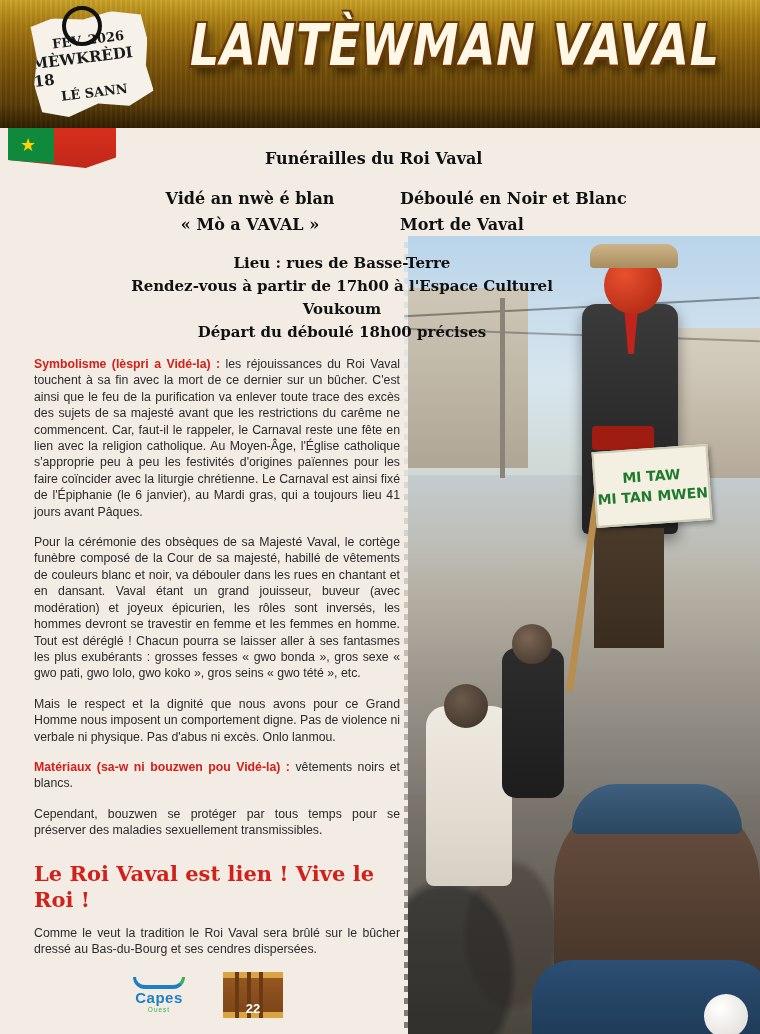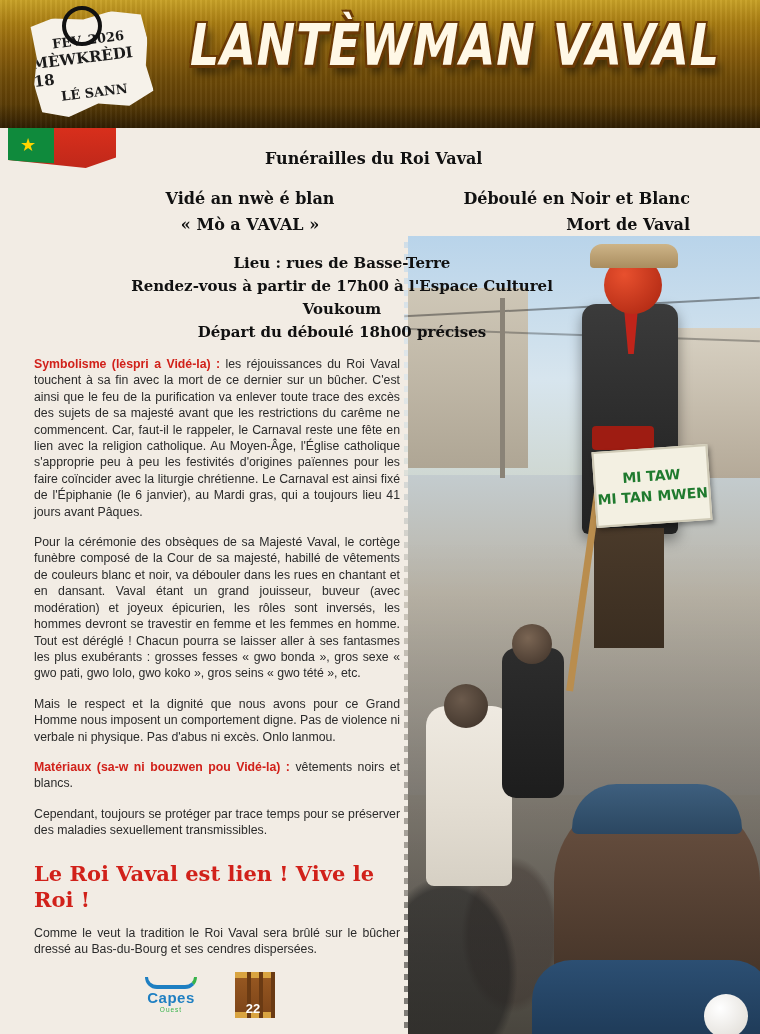--- a/index.html
+++ b/index.html
@@ -177,21 +177,21 @@
     font-family: "DejaVu Serif", serif;
     font-weight: 700; font-size: 16px; color: #111;
   }
 
   .headline-left {
     position: absolute; left: 110px; top: 186px; width: 280px;
     text-align: center; z-index: 5;
   }
   .headline-right {
     position: absolute; left: 400px; top: 186px; width: 290px;
-    text-align: right; z-index: 5;
+    text-align: left; z-index: 5;
   }
   .headline-left div, .headline-right div {
     font-family: "DejaVu Serif", serif;
     font-weight: 700; font-size: 16px; color: #111; line-height: 26px;
   }
 
   .logistics {
     position: absolute; left: 92px; top: 252px; width: 500px;
     text-align: center; z-index: 5;
   }
@@ -228,21 +228,21 @@
   .logo-capes .swoosh {
     width: 52px; height: 12px;
     border-radius: 0 0 26px 26px;
     border-bottom: 4px solid #1e7fc2;
     border-left: 3px solid #1e7fc2;
     border-right: 3px solid #37b34a;
   }
   .logo-capes .name { font-size: 15px; font-weight: 700; color: #1e7fc2; letter-spacing:.5px; }
   .logo-capes .sub { font-size: 6.5px; color: #37b34a; letter-spacing: 1px; }
   .logo-drum {
-    width: 36px; height: 46px; position: relative;
+    width: 60px; height: 46px; position: relative;
     background: linear-gradient(180deg,#9a5a22,#7a4318);
     border-radius: 4px;
   }
   .logo-drum .stave { position:absolute; top:0; bottom:0; width:4px; background:#6a3a13; }
   .logo-drum .hoop { position:absolute; left:0; right:0; height:6px; background:#d9a441; }
   .logo-drum .num { position:absolute; left:0; right:0; bottom:2px; text-align:center;
                     color:#fff; font-weight:700; font-size:13px; }
 
   .edge-tear {
     position: absolute; left: 398px; top: 236px; width: 10px; height: 798px;
@@ -325,21 +325,21 @@
 
   <div class="body-col">
     <p>
       <span class="lead">Symbolisme (lèspri a Vidé-la) :</span><span>  les réjouissances du Roi Vaval touchent à sa fin avec la mort de ce dernier sur un bûcher. C'est ainsi que le feu de la purification va enlever toute trace des excès des sujets de sa majesté avant que les restrictions du carême ne commencent. Car, faut-il le rappeler, le Carnaval reste une fête en lien avec la religion catholique. Au Moyen-Âge, l'Église catholique s'approprie peu à peu les festivités d'origines païennes pour les faire coïncider avec la liturgie chrétienne. Le Carnaval est ainsi fixé de l'Épiphanie (le 6 janvier), au Mardi gras, qui a toujours lieu 41 jours avant Pâques.</span>
     </p>
     <p>Pour la cérémonie des obsèques de sa Majesté Vaval, le cortège funèbre composé de la Cour de sa majesté, habillé de vêtements de couleurs blanc et noir, va débouler dans les rues en chantant et en dansant. Vaval étant un grand jouisseur, buveur (avec modération) et joyeux épicurien, les rôles sont inversés, les hommes devront se travestir en femme et les femmes en homme. Tout est déréglé ! Chacun pourra se laisser aller à ses fantasmes les plus exubérants : grosses fesses « gwo bonda », gros sexe « gwo pati, gwo lolo, gwo koko », gros seins « gwo tété », etc.</p>
     <p>Mais le respect et la dignité que nous avons pour ce Grand Homme nous imposent un comportement digne. Pas de violence ni verbale ni physique. Pas d'abus ni excès. Onlo lanmou.</p>
     <p>
       <span class="lead">Matériaux (sa-w ni bouzwen pou Vidé-la) :</span><span>  vêtements noirs et blancs.</span>
     </p>
-    <p>Cependant, toujours se protéger par trace temps pour se préserver des maladies sexuellement transmissibles.</p>
+    <p>Cependant, bouzwen se protéger par tous temps pour se préserver des maladies sexuellement transmissibles.</p>
     <div class="big-red">Le Roi Vaval est lien ! Vive le Roi !</div>
     <p>Comme le veut la tradition le Roi Vaval sera brûlé sur le bûcher dressé au Bas-du-Bourg et ses cendres dispersées.</p>
   </div>
 
   <div class="footer">
     <div class="logo-capes">
       <div class="swoosh"></div>
       <div class="name">Capes</div>
       <div class="sub">Ouest</div>
     </div>

